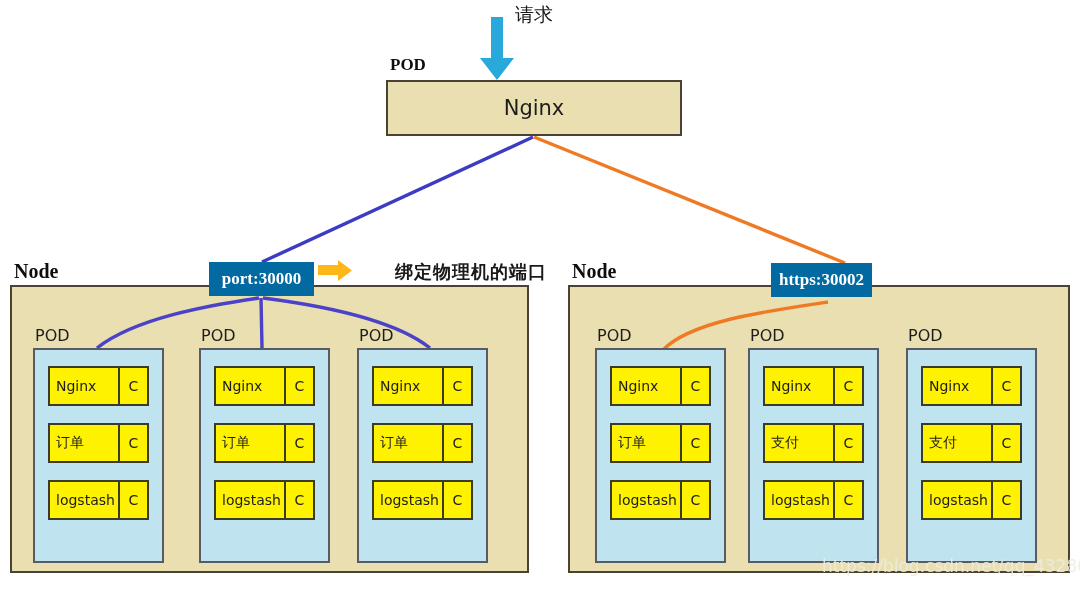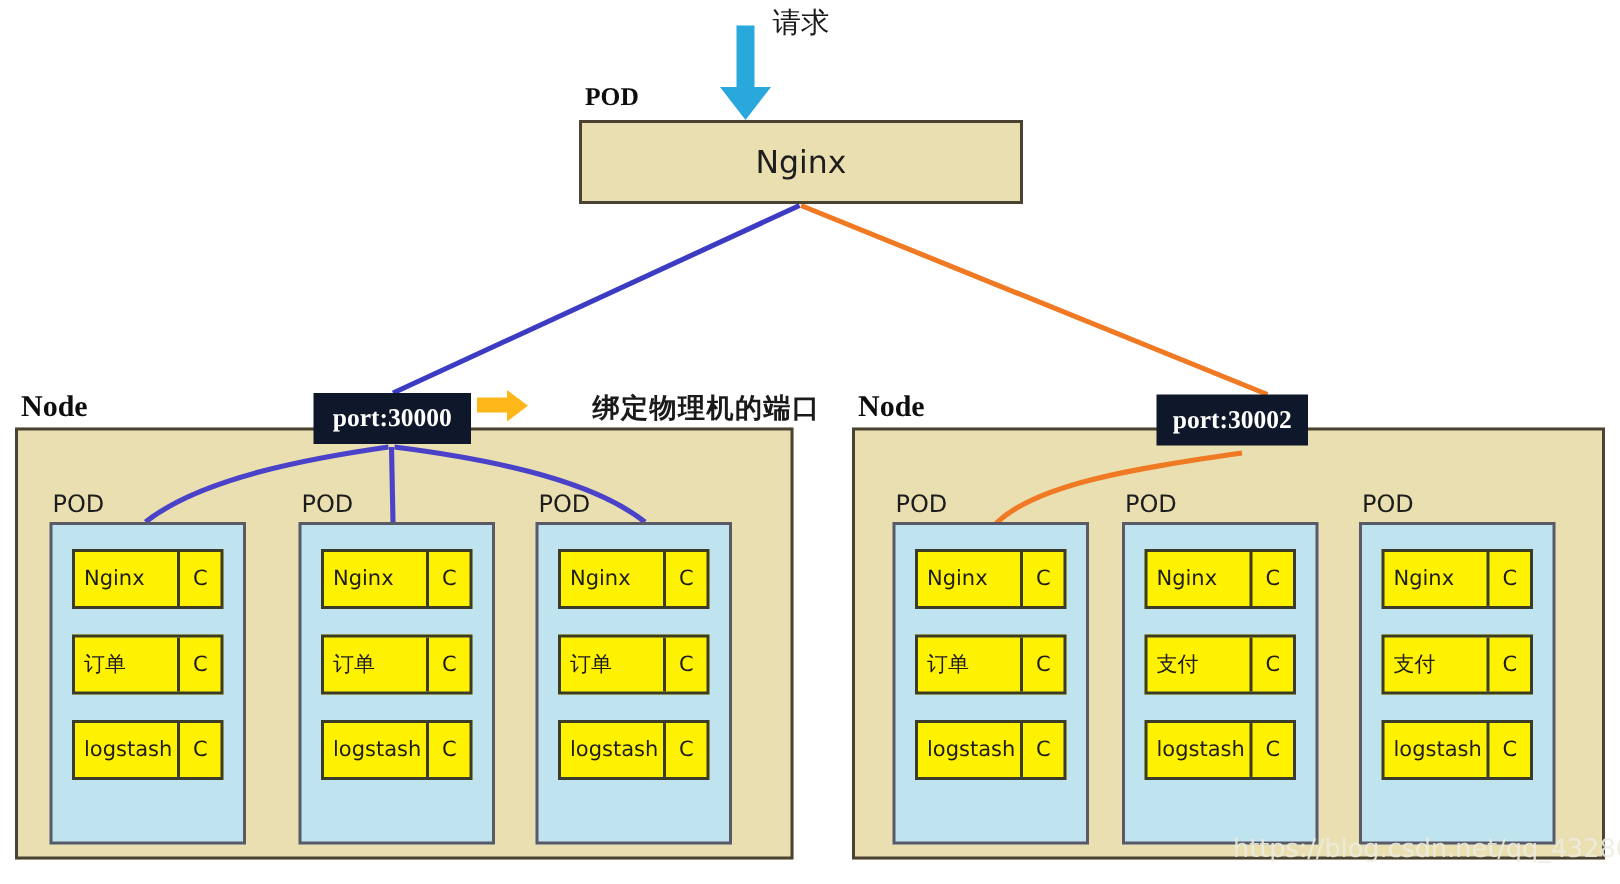--- a/index.html
+++ b/index.html
@@ -24,21 +24,21 @@
 
   
   .node-caption{position:absolute;font-size:20px;font-weight:bold;color:#0d0d0d;
                 font-family:"Liberation Serif","DejaVu Serif",serif;}
 
   
   .node-box{position:absolute;background:#EADFB0;border:2px solid #4a4334;
             box-sizing:border-box;}
 
   
-  .port-chip{position:absolute;background:#0f172a;color:#ffffff;font-weight:bold;
+  .port-chip{position:absolute;background:#0369a1;color:#ffffff;font-weight:bold;
              font-size:17px;font-family:"Liberation Serif","DejaVu Serif",serif;
              display:flex;align-items:center;justify-content:center;
              height:34px;z-index:6;}
 
   
   .bind-note{position:absolute;left:350px;top:260px;font-size:18px;font-weight:bold;
              color:#1a1a1a;font-family:"Liberation Serif","DejaVu Serif",serif;
              letter-spacing:1px;white-space:nowrap;padding-left:45px;}
 
   
@@ -97,21 +97,21 @@
   <div class="req-label">请求</div>
 
   <div class="pod-caption-top">POD</div>
 
   <div class="nginx-top">Nginx</div>
 
   <div class="node-caption" style="left:14px;top:260px;">Node</div>
   <div class="node-caption" style="left:572px;top:260px;">Node</div>
 
   <div class="port-chip" style="left:209px;top:262px;width:105px;">port:30000</div>
-  <div class="port-chip" style="left:771px;top:263px;width:101px;">port:30002</div>
+  <div class="port-chip" style="left:771px;top:263px;width:101px;">https:30002</div>
 
   <div class="bind-note">绑定物理机的端口</div>
 
   <div class="pod-wrap" style="left:33px;top:326px;">
     <div class="pod-caption">POD</div>
     <div class="pod-box">
       <div class="ctr">
         <div class="ctr-name">Nginx</div>
         <div class="ctr-c">C</div>
       </div>

